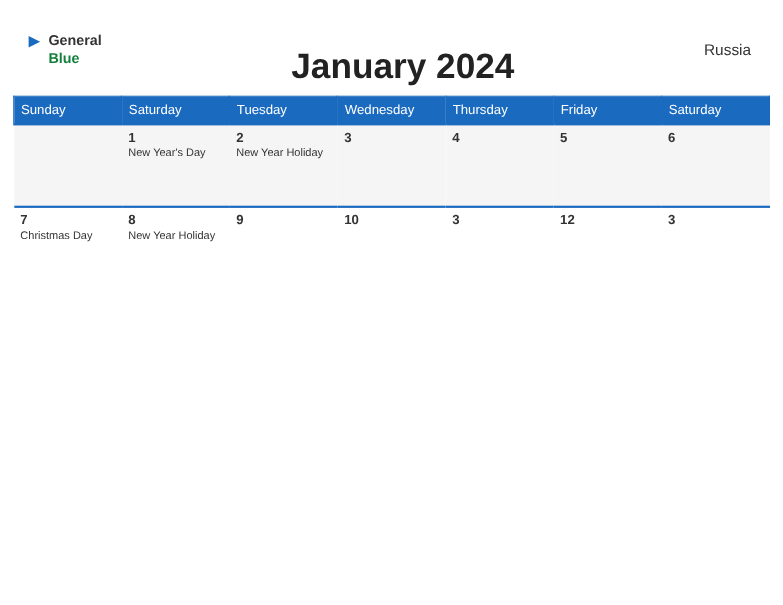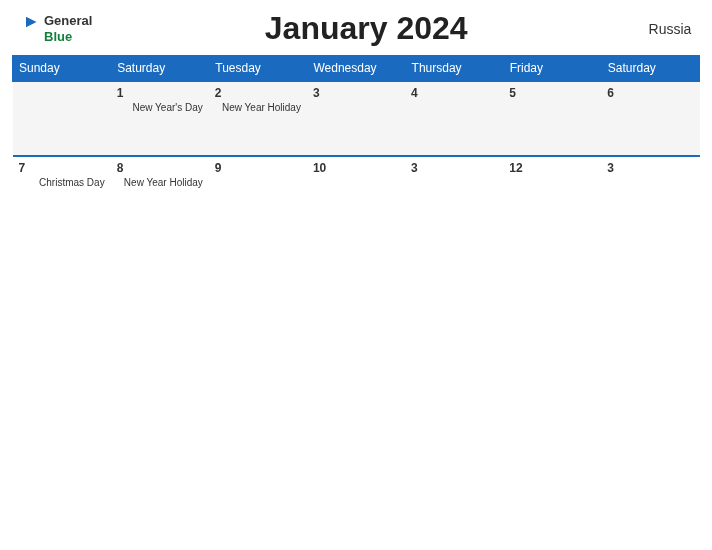--- a/index.html
+++ b/index.html
@@ -48,28 +48,29 @@
       width: 28px;
       height: 28px;
     }
 
     .calendar-title {
       font-size: 32px;
       font-weight: bold;
       color: #222;
       text-align: center;
       flex: 1;
+      margin-top: 32px;
     }
 
     .country-label {
       font-size: 14px;
       color: #333;
       font-weight: normal;
       min-width: 60px;
-      text-align: center;
+      text-align: left;
     }
 
     
     .calendar-table {
       width: 100%;
       border-collapse: collapse;
       table-layout: fixed;
     }
 
     .calendar-table thead th {
@@ -110,21 +111,20 @@
       font-weight: bold;
       color: #333;
       display: block;
       margin-bottom: 2px;
     }
 
     .holiday-text {
       font-size: 10px;
       color: #333;
       display: block;
-      text-align: right;
     }
   </style>
 </head>
 <body>
 
 <div class="page">
 
   <div class="header">
 
     <div class="logo">

